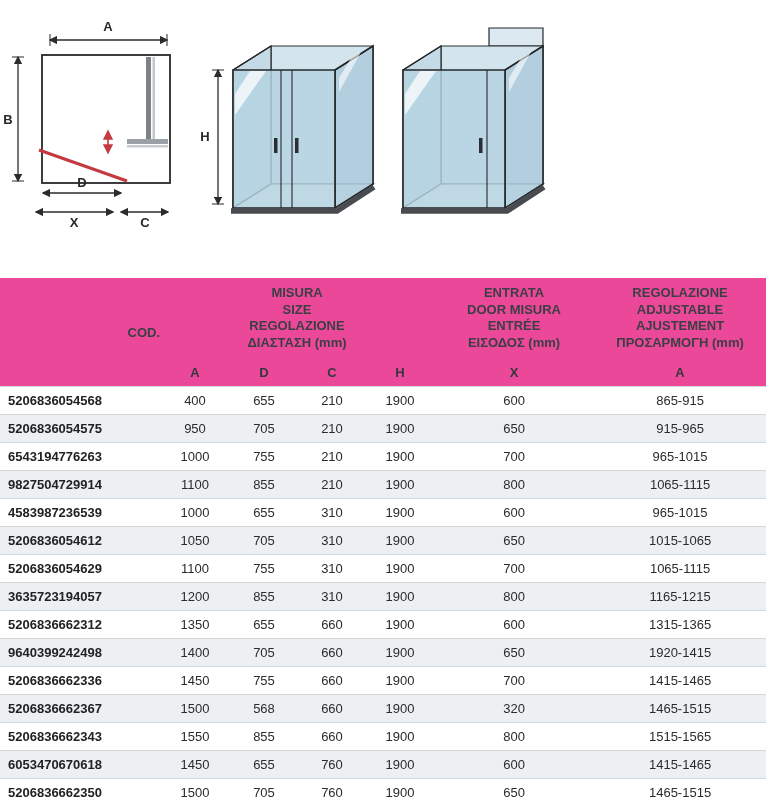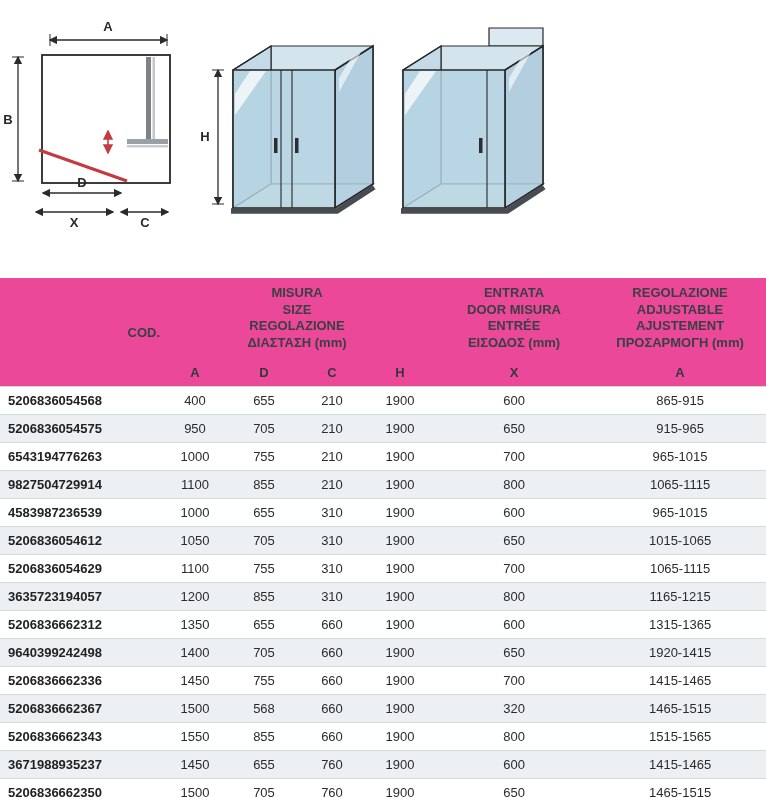--- a/index.html
+++ b/index.html
@@ -273,21 +273,21 @@
         <tr>
           <td class="cod">5206836662343</td>
           <td>1550</td>
           <td>855</td>
           <td>660</td>
           <td>1900</td>
           <td>800</td>
           <td>1515-1565</td>
         </tr>
         <tr>
-          <td class="cod">3671988935237</td>
+          <td class="cod">6053470670618</td>
           <td>1450</td>
           <td>655</td>
           <td>760</td>
           <td>1900</td>
           <td>600</td>
           <td>1415-1465</td>
         </tr>
         <tr>
           <td class="cod">5206836662350</td>
           <td>1500</td>

